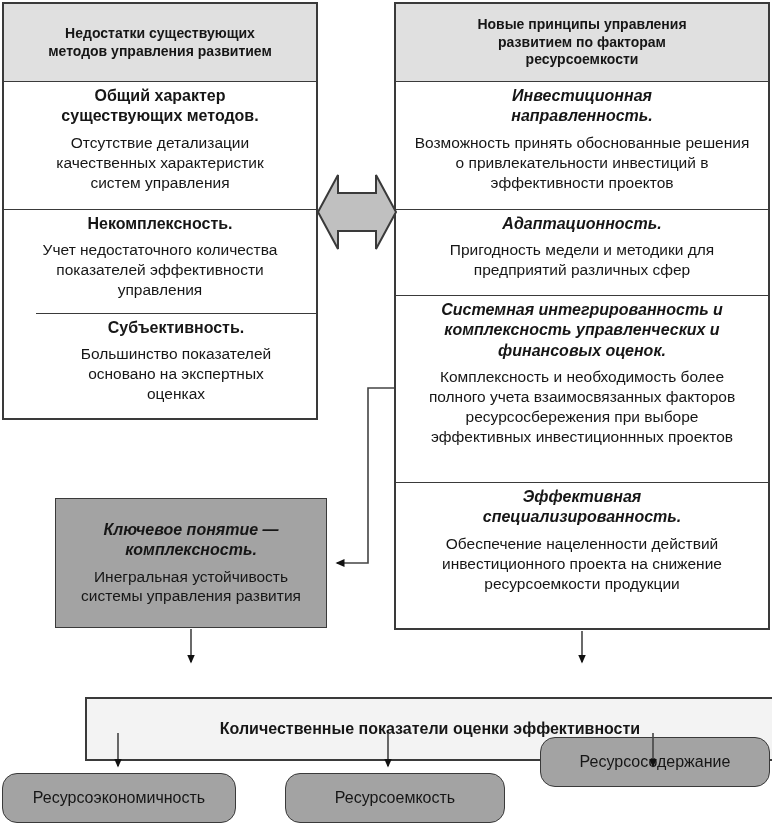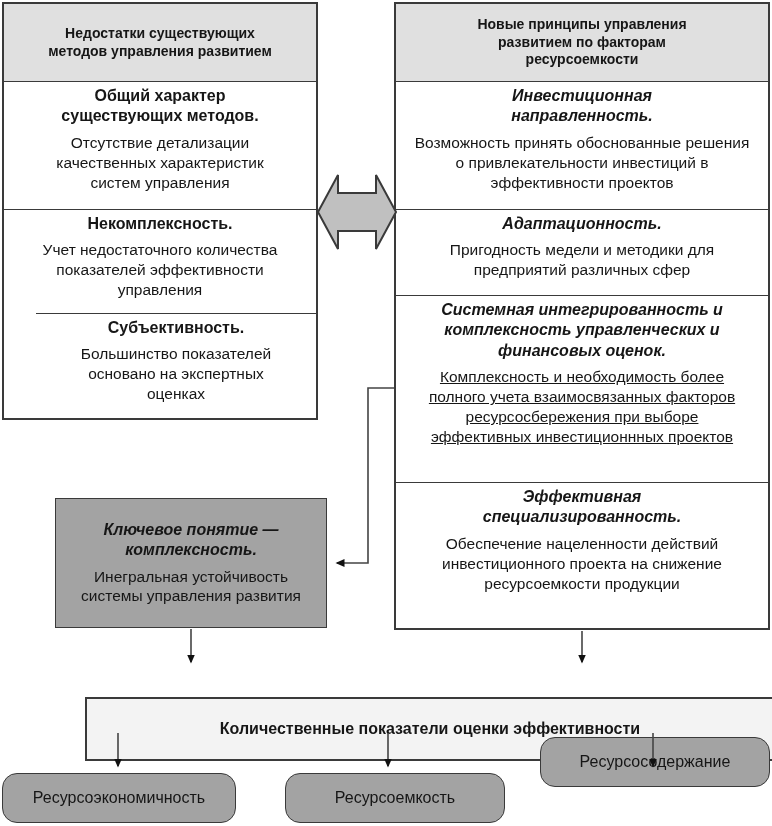--- a/index.html
+++ b/index.html
@@ -30,21 +30,21 @@
     display:flex;flex-direction:column;align-items:center;justify-content:center;text-align:center;
   }
   .graybar{
     position:absolute;box-sizing:border-box;border:2px solid #3a3a3a;background:#f3f3f3;
     display:flex;align-items:center;justify-content:center;text-align:center;
     font-weight:bold;font-size:16px;
   }
   .leaf{font-size:16px;border-radius:15px;} .mw170{max-width:170px;} .mw220{max-width:220px;}
   .mw230{max-width:230px;} .mw240{max-width:240px;} .mw250{max-width:250px;}
   .mw260{max-width:260px;} .mw280{max-width:280px;} .mw290{max-width:290px;}
-  .mw300{max-width:300px;} .mw320{max-width:320px;text-decoration:underline;} .mw340{max-width:345px;}
+  .mw300{max-width:300px;} .mw320{max-width:320px;} .mw340{max-width:345px;}
   svg.overlay{position:absolute;left:0;top:0;pointer-events:none;}
 </style>
 </head>
 <body>
 
 <div id="stage">
 
   <div class="col" style="left:2px;top:2px;width:316px;height:418px;">
     <div class="col-header" style="height:78px;">
       <div class="mw250">Недостатки существующих методов управления развитием</div>

